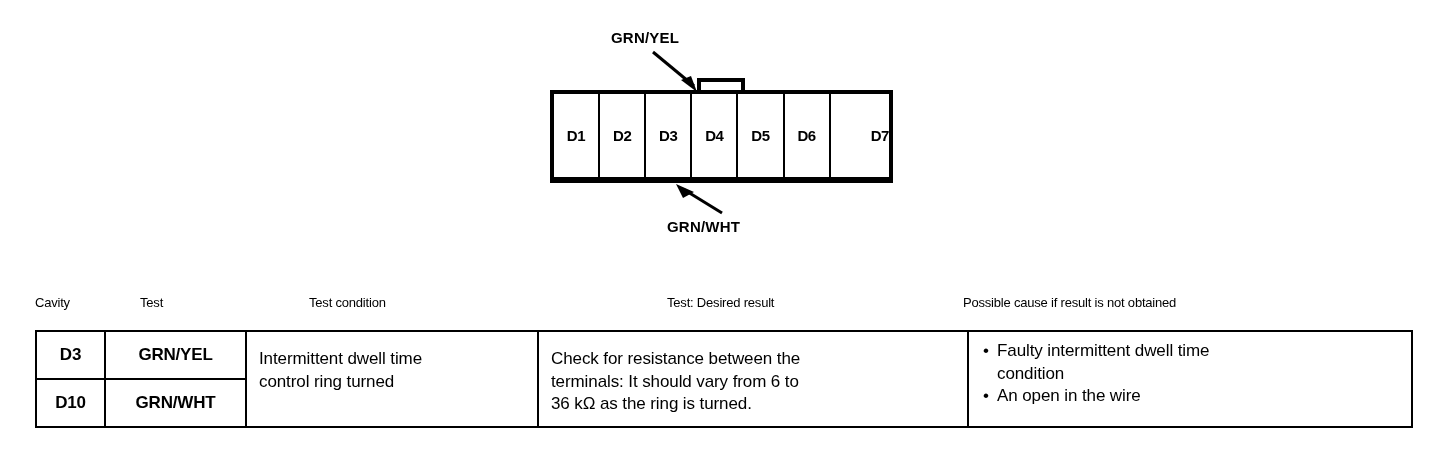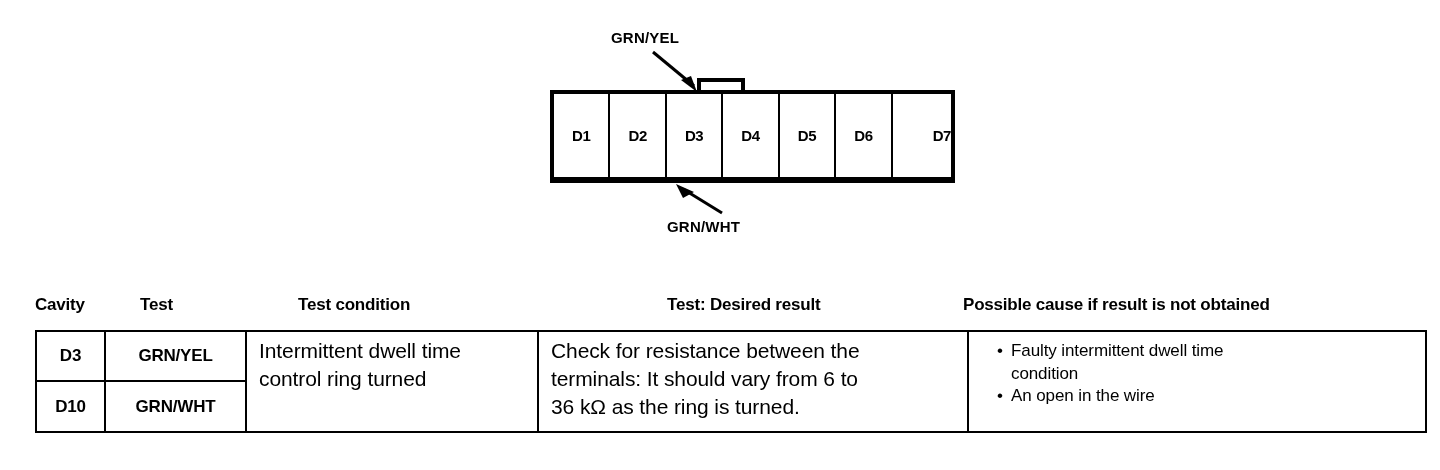--- a/index.html
+++ b/index.html
@@ -22,21 +22,21 @@
     left: 0;
     top: 0;
     width: 1440px;
     height: 270px;
   }
 
   .conn-grid {
     position: absolute;
     left: 550px;
     top: 90px;
-    width: 405px;
+    width: 343px;
     height: 93px;
     border: 4px solid #000;
     box-sizing: border-box;
     display: flex;
     flex-direction: column;
     background: #fff;
     z-index: 2;
   }
   .conn-row {
     flex: 1 1 50%;
@@ -100,29 +100,29 @@
     width: 1366px;
   }
 
   .table-headers {
     position: relative;
     height: 34px;
   }
   .table-headers .th {
     position: absolute;
     top: 0;
-    font-size: 17px;
-    font-weight: bold;
+    font-size: 13px;
+    font-weight: normal;
     letter-spacing: -0.2px;
     white-space: nowrap;
     line-height: 1;
   }
   #th-cavity    { left: 0px; }
   #th-wire      { left: 105px; }
-  #th-condition { left: 263px; }
+  #th-condition { left: 274px; }
   #th-result    { left: 600px; margin-left: 32px; }
   #th-cause     { left: 928px; text-align: center; }
 
   table.spec {
     border-collapse: collapse;
     table-layout: fixed;
     width: 1366px;
     background: #fff;
   }
   table.spec td {
@@ -136,25 +136,25 @@
     vertical-align: middle;
     font-size: 17px;
     font-weight: bold;
     letter-spacing: -0.2px;
     height: 25px;
   }
   table.spec td.cav { width: 67px; }
   table.spec td.wir { width: 139px; }
   table.spec td.cond { width: 290px; }
   table.spec td.res  { width: 428px; }
-  table.spec td.cause { width: 442px; padding-left: 14px; }
+  table.spec td.cause { width: 442px; }
 
   .cell-pad {
-    padding: 5px 10px 10px 12px;
-    font-size: 21px;
+    padding: 16px 10px 10px 12px;
+    font-size: 17px;
     line-height: 1.33;
     letter-spacing: -0.1px;
   }
   .cell-pad .ln { display: block; white-space: nowrap; }
 
   ul.causes {
     margin: 0;
     padding: 8px 8px 10px 14px;
     list-style: none;
   }

